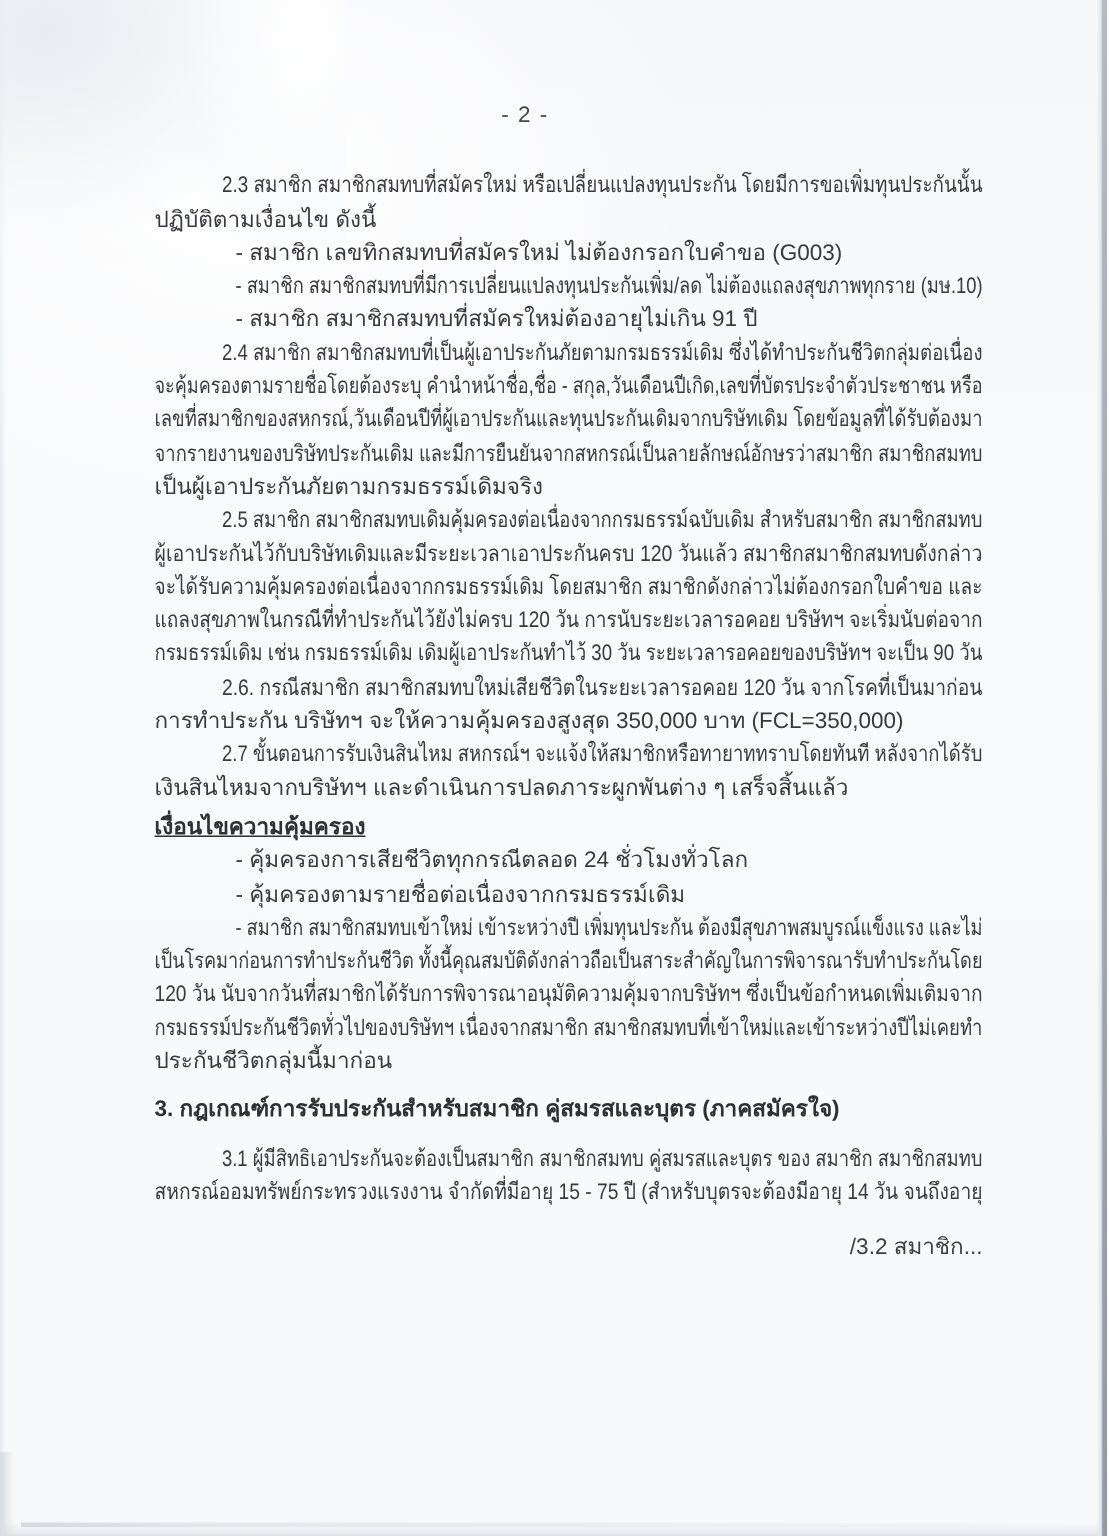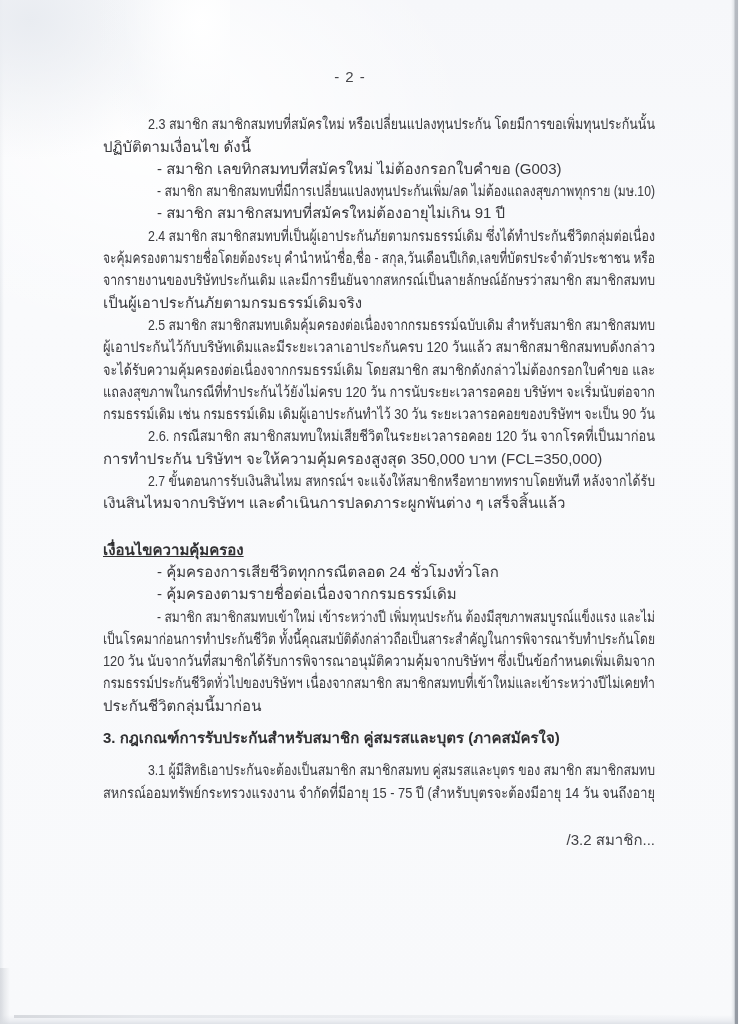--- a/index.html
+++ b/index.html
@@ -25,24 +25,24 @@
   .pn{
     text-align:center;position:relative;left:-29px;
     margin-bottom:25px;letter-spacing:1px;color:#46464a;
   }
   .line{white-space:nowrap;overflow:visible;}
   .fit{display:inline-block;white-space:nowrap;}
   .ind .fit{margin-left:45px;}
   .dash .fit{margin-left:54px;}
   .hd{font-weight:bold;color:#303032;}
   .hd-underline .fit{text-decoration:underline;}
-  .gap-sm{margin-top:24px;}
+  .gap-sm{margin-top:4px;}
   .gap-md{margin-top:10px;}
   .note{
-    text-align:right;margin-top:25px;color:#3f3f43;
+    text-align:right;margin-top:15px;color:#3f3f43;
   }
   .edge-line-right{position:absolute;top:0;right:1px;width:3px;height:1024px;background:linear-gradient(180deg,#b7bbc2 0%,#a4a9b1 40%,#8f959e 100%);opacity:.85;}
   .edge-smudge-bottom{position:absolute;left:14px;bottom:6px;width:700px;height:3px;background:linear-gradient(to right,#c9ccd2 0%,#dde0e5 18%,#e8eaee 60%,rgba(232,234,238,0) 100%);opacity:.7;}
   .corner-mark{position:absolute;left:0;bottom:0;width:10px;height:56px;background:linear-gradient(to right,#d4d7dc, rgba(212,215,220,0));opacity:.8;}
   .crease{position:absolute;left:40px;top:0;width:190px;height:230px;pointer-events:none;
     background:radial-gradient(140px 210px at 85% 10%, rgba(255,255,255,.95) 0%, rgba(244,246,249,.4) 55%, rgba(236,239,243,0) 75%);}
 </style>
 </head>
 <body>
 
@@ -56,20 +56,21 @@
       <div class="line ind"><span class="fit" style="transform-origin: 0px 50%; transform: scaleX(0.836591);">2.3 สมาชิก สมาชิกสมทบที่สมัครใหม่ หรือเปลี่ยนแปลงทุนประกัน โดยมีการขอเพิ่มทุนประกันนั้น</span></div>
       <div class="line"><span class="fit">ปฏิบัติตามเงื่อนไข ดังนี้</span></div>
       <div class="line dash"><span class="fit">- สมาชิก เลขทิกสมทบที่สมัครใหม่ ไม่ต้องกรอกใบคำขอ (G003)</span></div>
       <div class="line dash"><span class="fit" style="transform-origin: 0px 50%; transform: scaleX(0.813913);">- สมาชิก สมาชิกสมทบที่มีการเปลี่ยนแปลงทุนประกันเพิ่ม/ลด ไม่ต้องแถลงสุขภาพทุกราย (มษ.10)</span></div>
       <div class="line dash"><span class="fit">- สมาชิก สมาชิกสมทบที่สมัครใหม่ต้องอายุไม่เกิน 91 ปี</span></div>
     </div>
 
     <div>
       <div class="line ind"><span class="fit" style="transform-origin: 0px 50%; transform: scaleX(0.824265);">2.4 สมาชิก สมาชิกสมทบที่เป็นผู้เอาประกันภัยตามกรมธรรม์เดิม ซึ่งได้ทำประกันชีวิตกลุ่มต่อเนื่อง</span></div>
       <div class="line"><span class="fit" style="transform-origin: 0px 50%; transform: scaleX(0.801889);">จะคุ้มครองตามรายชื่อโดยต้องระบุ คำนำหน้าชื่อ,ชื่อ - สกุล,วันเดือนปีเกิด,เลขที่บัตรประจำตัวประชาชน หรือ</span></div>
+      <div class="line"><span class="fit" style="transform-origin: 0px 50%; transform: scaleX(0.818991);">เลขที่สมาชิกของสหกรณ์,วันเดือนปีที่ผู้เอาประกันและทุนประกันเดิมจากบริษัทเดิม โดยข้อมูลที่ได้รับต้องมา</span></div>
       <div class="line"><span class="fit" style="transform-origin: 0px 50%; transform: scaleX(0.81827);">จากรายงานของบริษัทประกันเดิม และมีการยืนยันจากสหกรณ์เป็นลายลักษณ์อักษรว่าสมาชิก สมาชิกสมทบ</span></div>
       <div class="line"><span class="fit">เป็นผู้เอาประกันภัยตามกรมธรรม์เดิมจริง</span></div>
     </div>
 
     <div>
       <div class="line ind"><span class="fit" style="transform-origin: 0px 50%; transform: scaleX(0.819787);">2.5 สมาชิก สมาชิกสมทบเดิมคุ้มครองต่อเนื่องจากกรมธรรม์ฉบับเดิม สำหรับสมาชิก สมาชิกสมทบ</span></div>
       <div class="line"><span class="fit" style="transform-origin: 0px 50%; transform: scaleX(0.86703);">ผู้เอาประกันไว้กับบริษัทเดิมและมีระยะเวลาเอาประกันครบ 120 วันแล้ว สมาชิกสมาชิกสมทบดังกล่าว</span></div>
       <div class="line"><span class="fit" style="transform-origin: 0px 50%; transform: scaleX(0.847316);">จะได้รับความคุ้มครองต่อเนื่องจากกรมธรรม์เดิม โดยสมาชิก สมาชิกดังกล่าวไม่ต้องกรอกใบคำขอ และ</span></div>
       <div class="line"><span class="fit" style="transform-origin: 0px 50%; transform: scaleX(0.847641);">แถลงสุขภาพในกรณีที่ทำประกันไว้ยังไม่ครบ 120 วัน การนับระยะเวลารอคอย บริษัทฯ จะเริ่มนับต่อจาก</span></div>
       <div class="line"><span class="fit" style="transform-origin: 0px 50%; transform: scaleX(0.828634);">กรมธรรม์เดิม เช่น กรมธรรม์เดิม เดิมผู้เอาประกันทำไว้ 30 วัน ระยะเวลารอคอยของบริษัทฯ จะเป็น 90 วัน</span></div>

